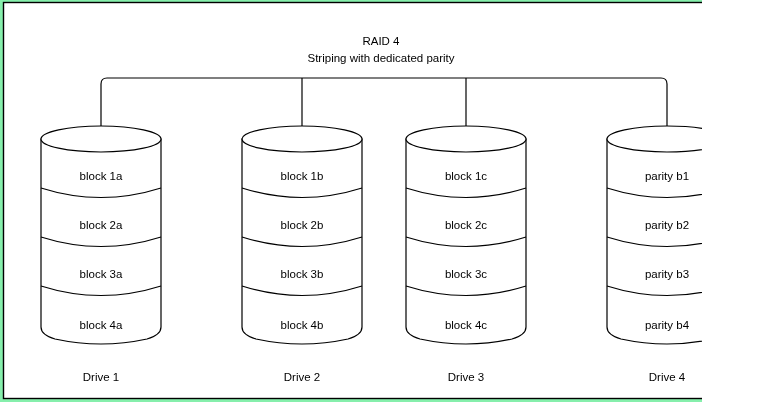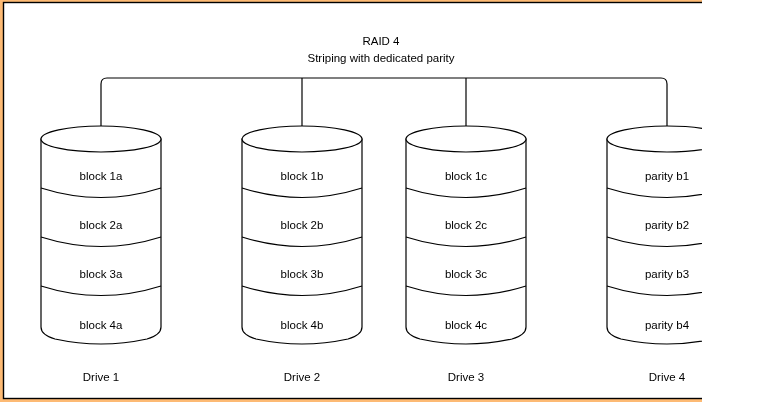--- a/index.html
+++ b/index.html
@@ -4,21 +4,21 @@
 <style>
   html, body {
     margin: 0;
     padding: 0;
     background: #ffffff;
   }
   #canvas {
     position: relative;
     width: 702px;
     height: 402px;
-    background: #fdba74;
+    background: #86efac;
     font-family: "Liberation Sans", sans-serif;
     overflow: hidden;
   }
   #diagram-svg {
     position: absolute;
     left: 0;
     top: 0;
     width: 762px;
     height: 402px;
   }

